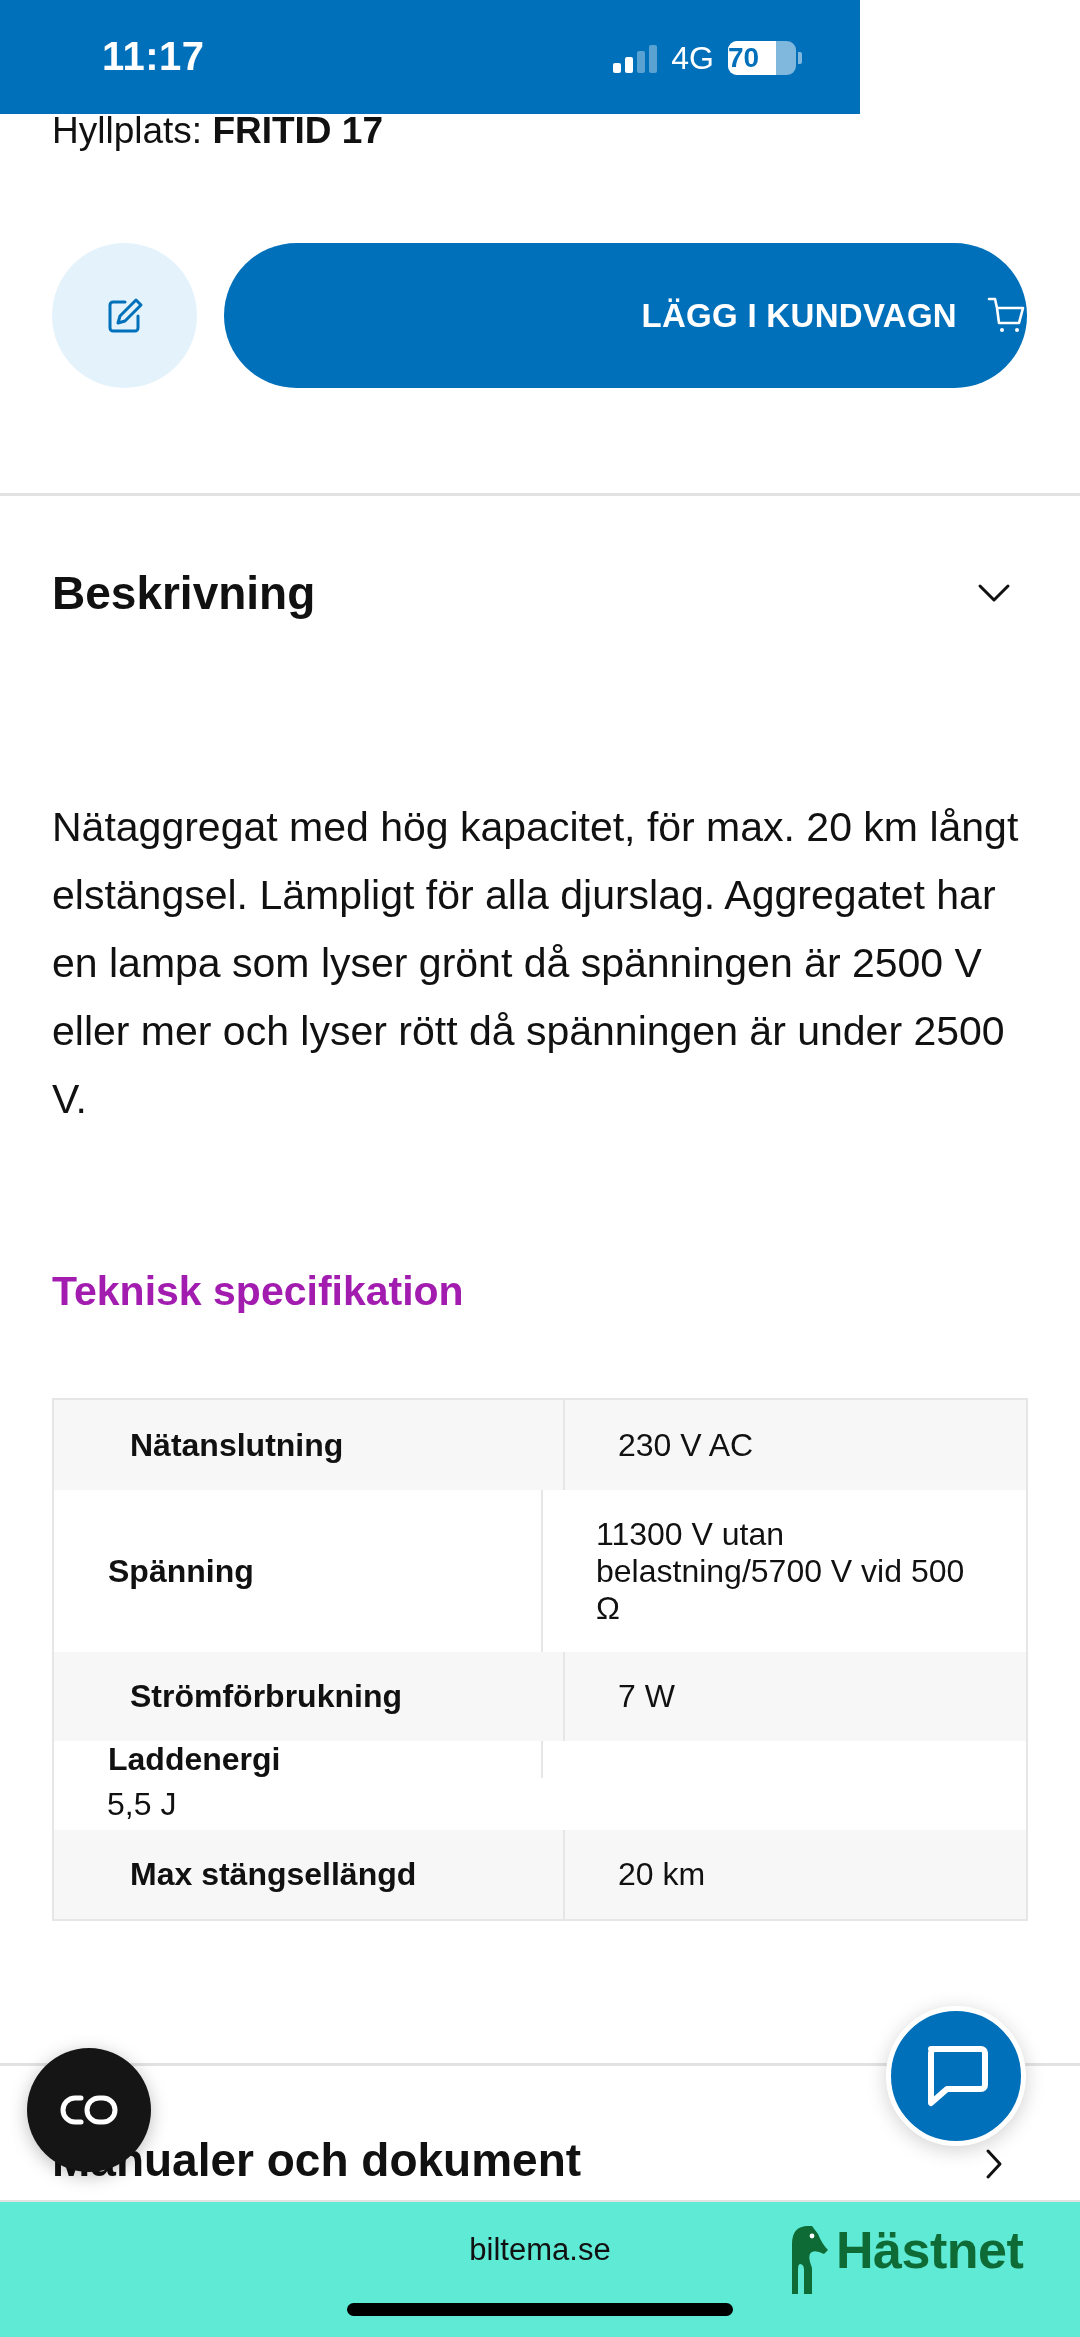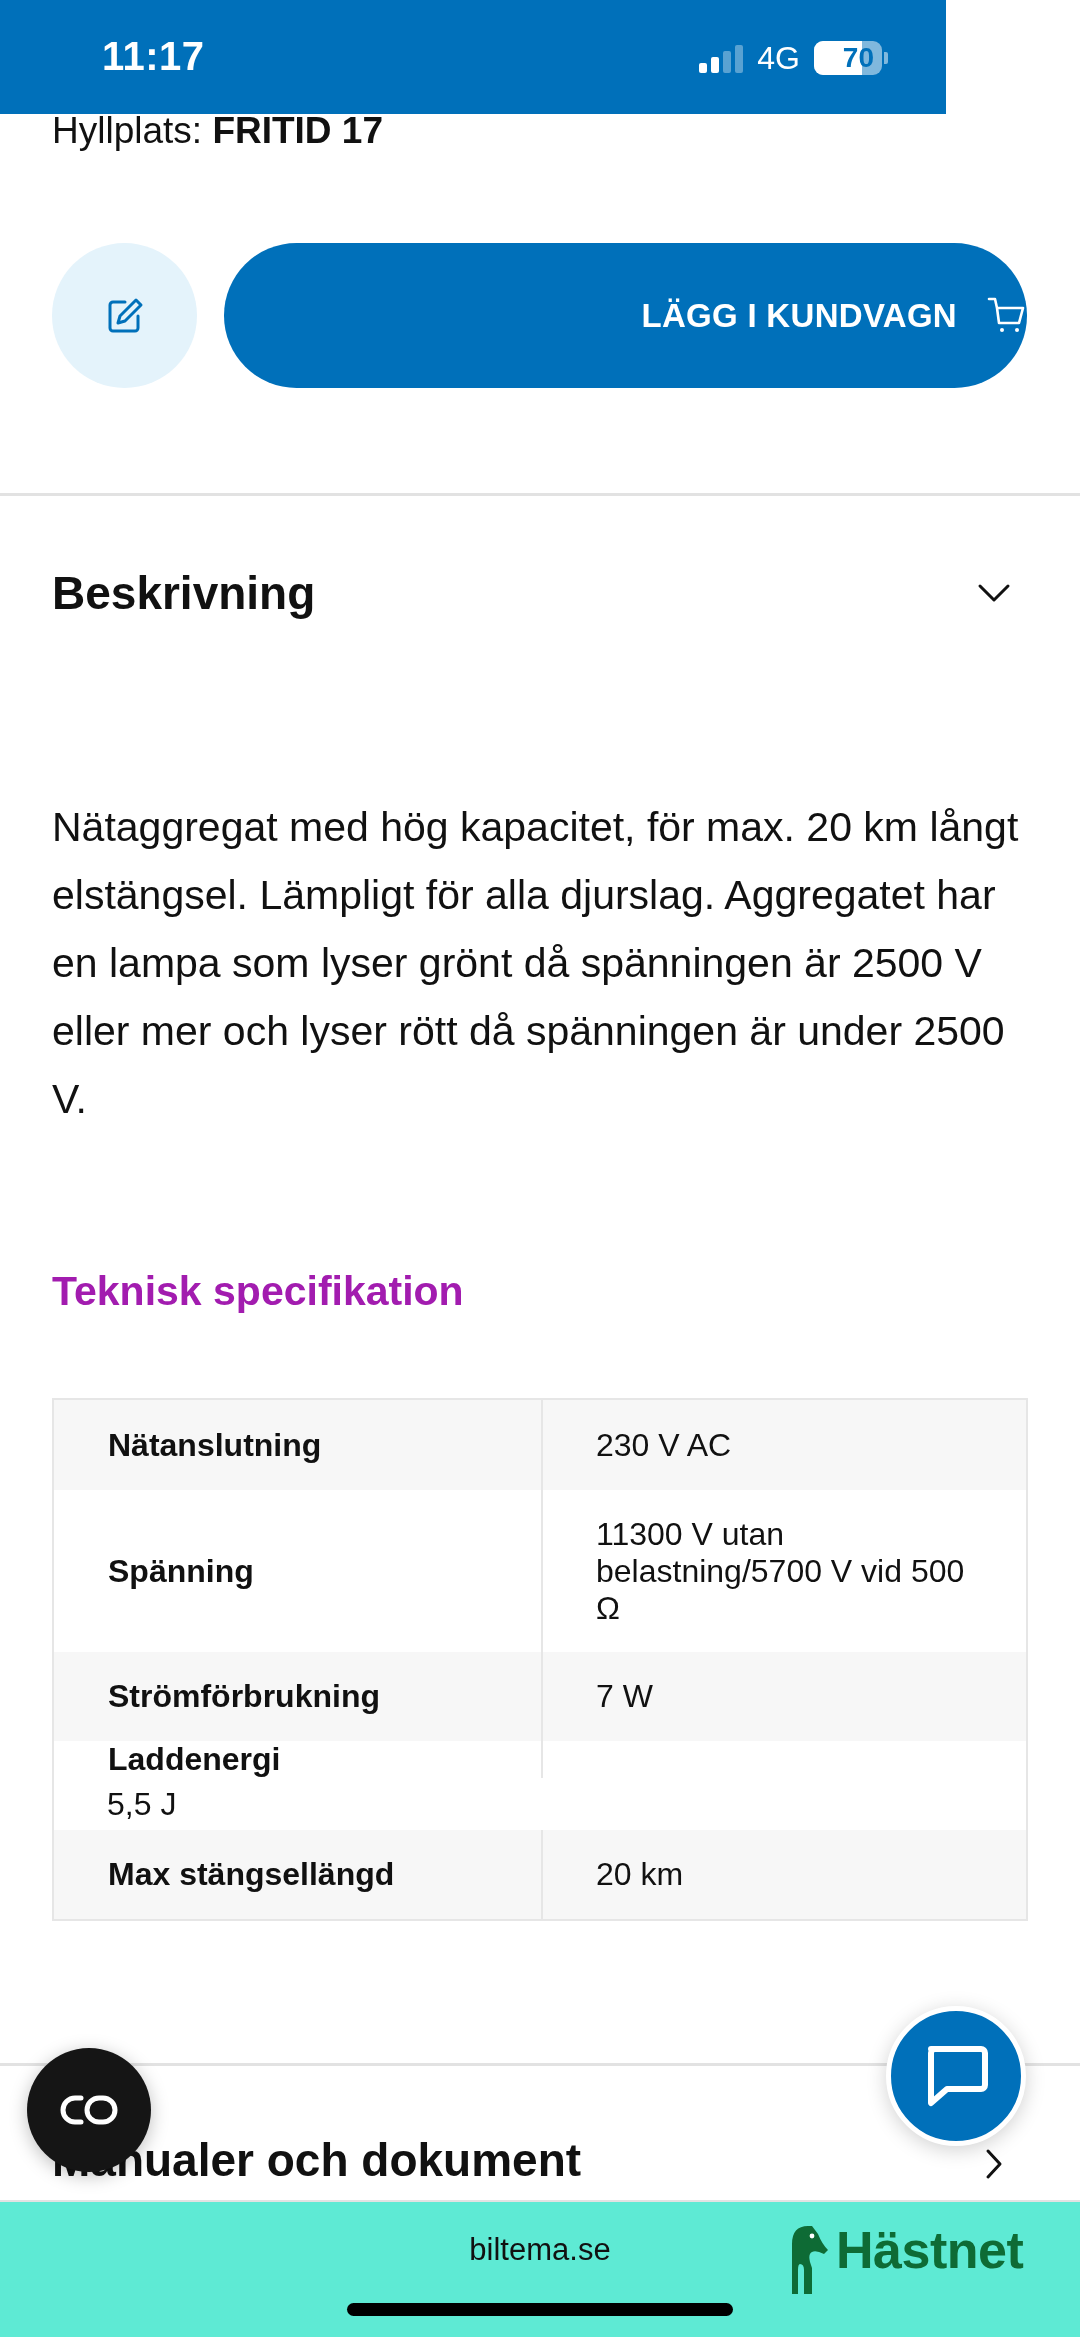--- a/index.html
+++ b/index.html
@@ -1,49 +1,49 @@
 <!DOCTYPE html>
 <html><head>
 <meta charset="utf-8">
 <style>
   * { box-sizing: border-box; margin: 0; padding: 0; }
   html, body { width: 1080px; height: 2337px; overflow: hidden; background: #ffffff; }
   body { position: relative; font-family: "Liberation Sans", "DejaVu Sans", sans-serif; color: #111; }
 
-  .statusbar { position: absolute; left: 0; top: 0; width: 946px; height: 114px; background: #0070ba; }
+  .statusbar { position: absolute; left: 0; top: 0; width: 860px; height: 114px; background: #0070ba; }
   .sb-time { position: absolute; left: 102px; top: 34px; font-size: 40px; font-weight: 700; color: #fff; letter-spacing: 0.5px; }
   .sb-right { position: absolute; right: 58px; top: 40px; height: 36px; display: flex; align-items: center; gap: 14px; }
   .signal { display: flex; align-items: flex-end; gap: 4px; height: 30px; }
   .signal span { display: block; width: 8px; border-radius: 2px; background: #fff; }
   .signal span.dim { background: rgba(255,255,255,0.35); }
   .net { color: #fff; font-size: 32px; font-weight: 400; }
   .battery { position: relative; width: 68px; height: 34px; border-radius: 9px; background: rgba(255,255,255,0.5); overflow: hidden; }
   .battery .fill { position: absolute; left: 0; top: 0; bottom: 0; width: 70%; background: #fff; }
-  .battery .lvl { position: absolute; left: 0; right: 0; top: 0; bottom: 0; text-align: right; font-size: 28px; font-weight: 700; line-height: 34px; color: #0070ba; padding-right: 8px; }
+  .battery .lvl { position: absolute; left: 0; right: 0; top: 0; bottom: 0; text-align: left; font-size: 28px; font-weight: 700; line-height: 34px; color: #0070ba; padding-right: 8px; }
   .battery-tip { width: 4px; height: 12px; background: rgba(255,255,255,0.5); border-radius: 0 2px 2px 0; margin-left: -12px; }
 
   .shelf { position: absolute; left: 52px; top: 110px; font-size: 37px; color: #111; }
   .shelf b { font-weight: 700; }
 
   .edit-btn { position: absolute; left: 52px; top: 243px; width: 145px; height: 145px; border-radius: 50%; background: #e4f3fb; display: flex; align-items: center; justify-content: center; }
   .cart-btn { position: absolute; left: 224px; top: 243px; width: 803px; height: 145px; border-radius: 73px; background: #0070ba; display: flex; align-items: center; justify-content: flex-end; gap: 30px; }
   .cart-label { color: #fff; font-size: 33px; font-weight: 700; letter-spacing: 0.3px; }
 
   .hr { position: absolute; left: 0; width: 1080px; height: 3px; background: #e2e2e2; }
 
   .section-title { position: absolute; left: 52px; font-size: 46px; font-weight: 700; color: #111; }
   .chev { position: absolute; }
 
   .desc { position: absolute; left: 52px; top: 793px; width: 980px; font-size: 41px; line-height: 68px; color: #111; }
 
   .spec-title { position: absolute; left: 52px; top: 1268px; font-size: 41px; font-weight: 700; color: #a21caf; }
 
   .spec-table { position: absolute; left: 52px; top: 1398px; width: 976px; border: 2px solid #e6e6e6; border-collapse: collapse; }
   .spec-row { display: flex; }
-  .spec-row.alt { background: #f7f7f7; }
+  .spec-row.alt { background: #f7f7f7; padding-left: 22px; }
   .spec-row.plain { background: #ffffff; }
   .spec-key { width: 489px; border-right: 2px solid #e6e6e6; padding-left: 54px; display: flex; align-items: center; font-size: 32px; font-weight: 700; color: #111; }
   .spec-val { flex: 1; padding-left: 53px; padding-right: 40px; display: flex; align-items: center; font-size: 32px; color: #111; line-height: 37px; }
 
   .manual-title { position: absolute; left: 52px; top: 2133px; font-size: 46px; font-weight: 700; color: #111; }
 
   .co-btn { position: absolute; left: 27px; top: 2048px; width: 124px; height: 124px; border-radius: 50%; background: #151515; box-shadow: 0 4px 18px rgba(0,0,0,0.25); display: flex; align-items: center; justify-content: center; }
   .chat-btn { position: absolute; left: 886px; top: 2006px; width: 140px; height: 140px; border-radius: 50%; background: #0070ba; border: 5px solid #fff; box-shadow: 0 4px 20px rgba(0,0,0,0.18); display: flex; align-items: center; justify-content: center; }
 
   .browserbar { position: absolute; left: 0; top: 2202px; width: 1080px; height: 135px; background: #5eead4; }

